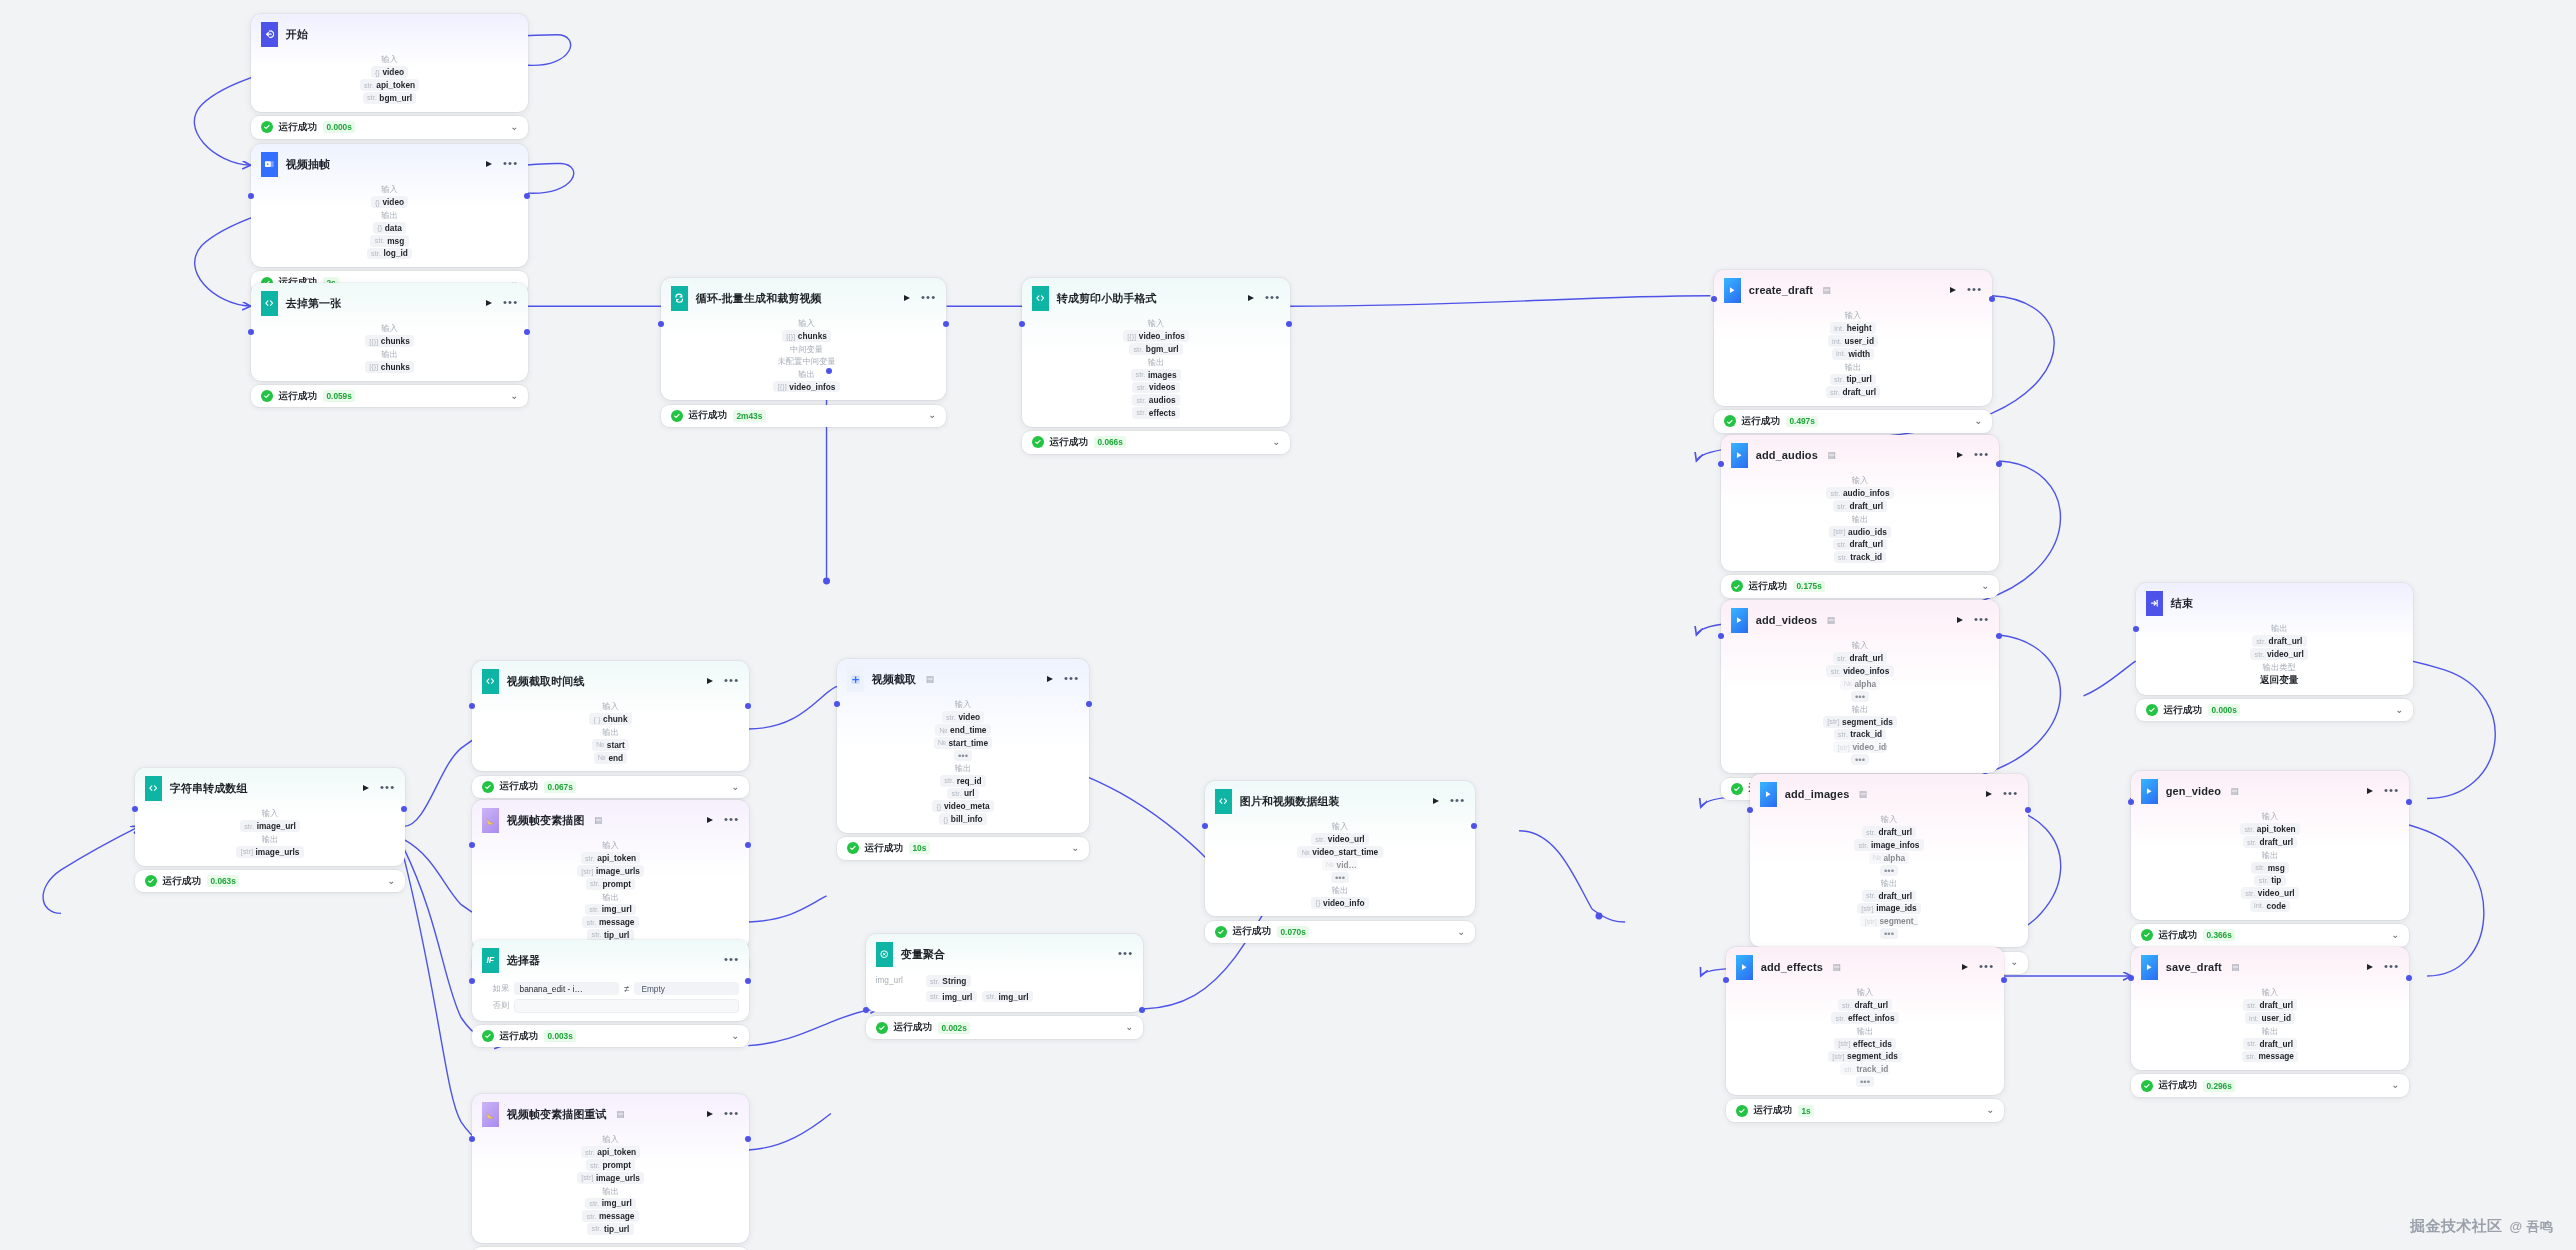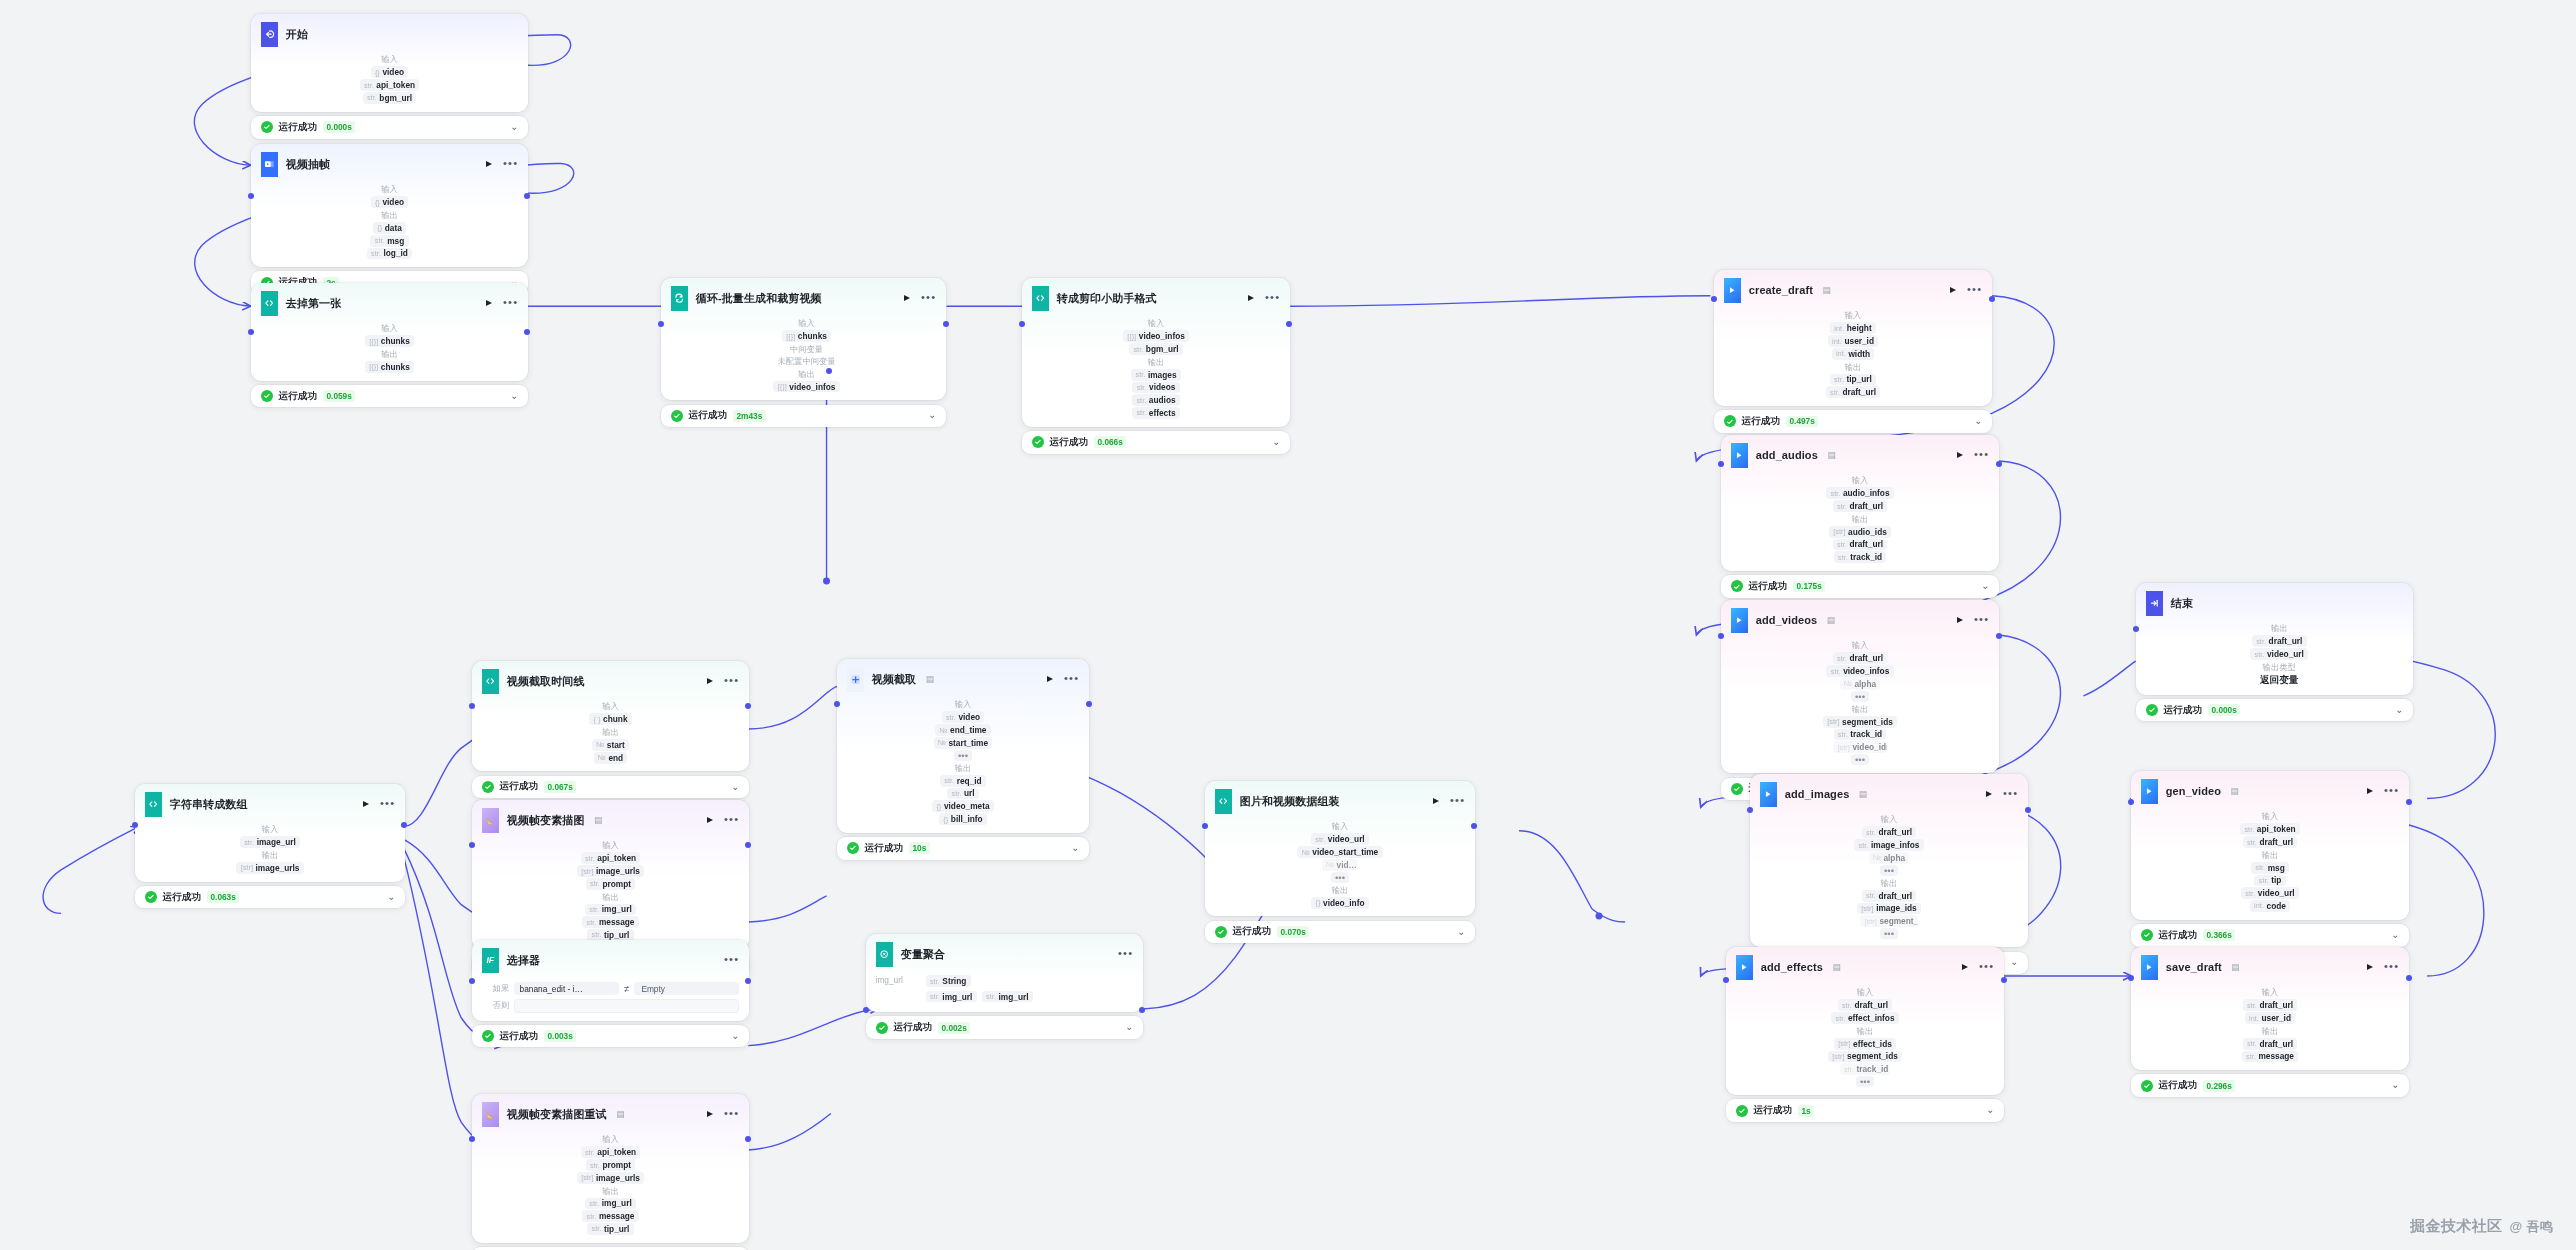--- a/index.html
+++ b/index.html
@@ -892,21 +892,21 @@
             <path d="M2.5 6.2 4.8 8.4 9.4 3.7" fill="none" stroke="#fff" stroke-width="1.7" stroke-linecap="round" stroke-linejoin="round"></path>
           </svg>
         </span>
       <span class="stext">运行成功</span>
       <span class="sbadge">0.000s</span>
       <span class="chev">⌄</span>
     </div>
     <span class="port" style="left:-3.5px;top:43px;"></span>
   </div>
 
-  <div class="node" style="left:135px;top:784px;width:270px;">
+  <div class="node" style="left:135px;top:768px;width:270px;">
     <div class="card tint-green">
       <div class="card-head">
         <span class="nicon ic-code">
             <svg width="10.4" height="10.4" viewBox="0 0 16 16" fill="none" stroke="#fff" stroke-width="1.6" stroke-linecap="round" stroke-linejoin="round">
               <path d="M6 4.5 2.8 8 6 11.5"></path>
               <path d="M10 4.5 13.2 8 10 11.5"></path>
             </svg>
           </span>
         <span class="ntitle">字符串转成数组</span>
         <span class="head-sp"></span>

